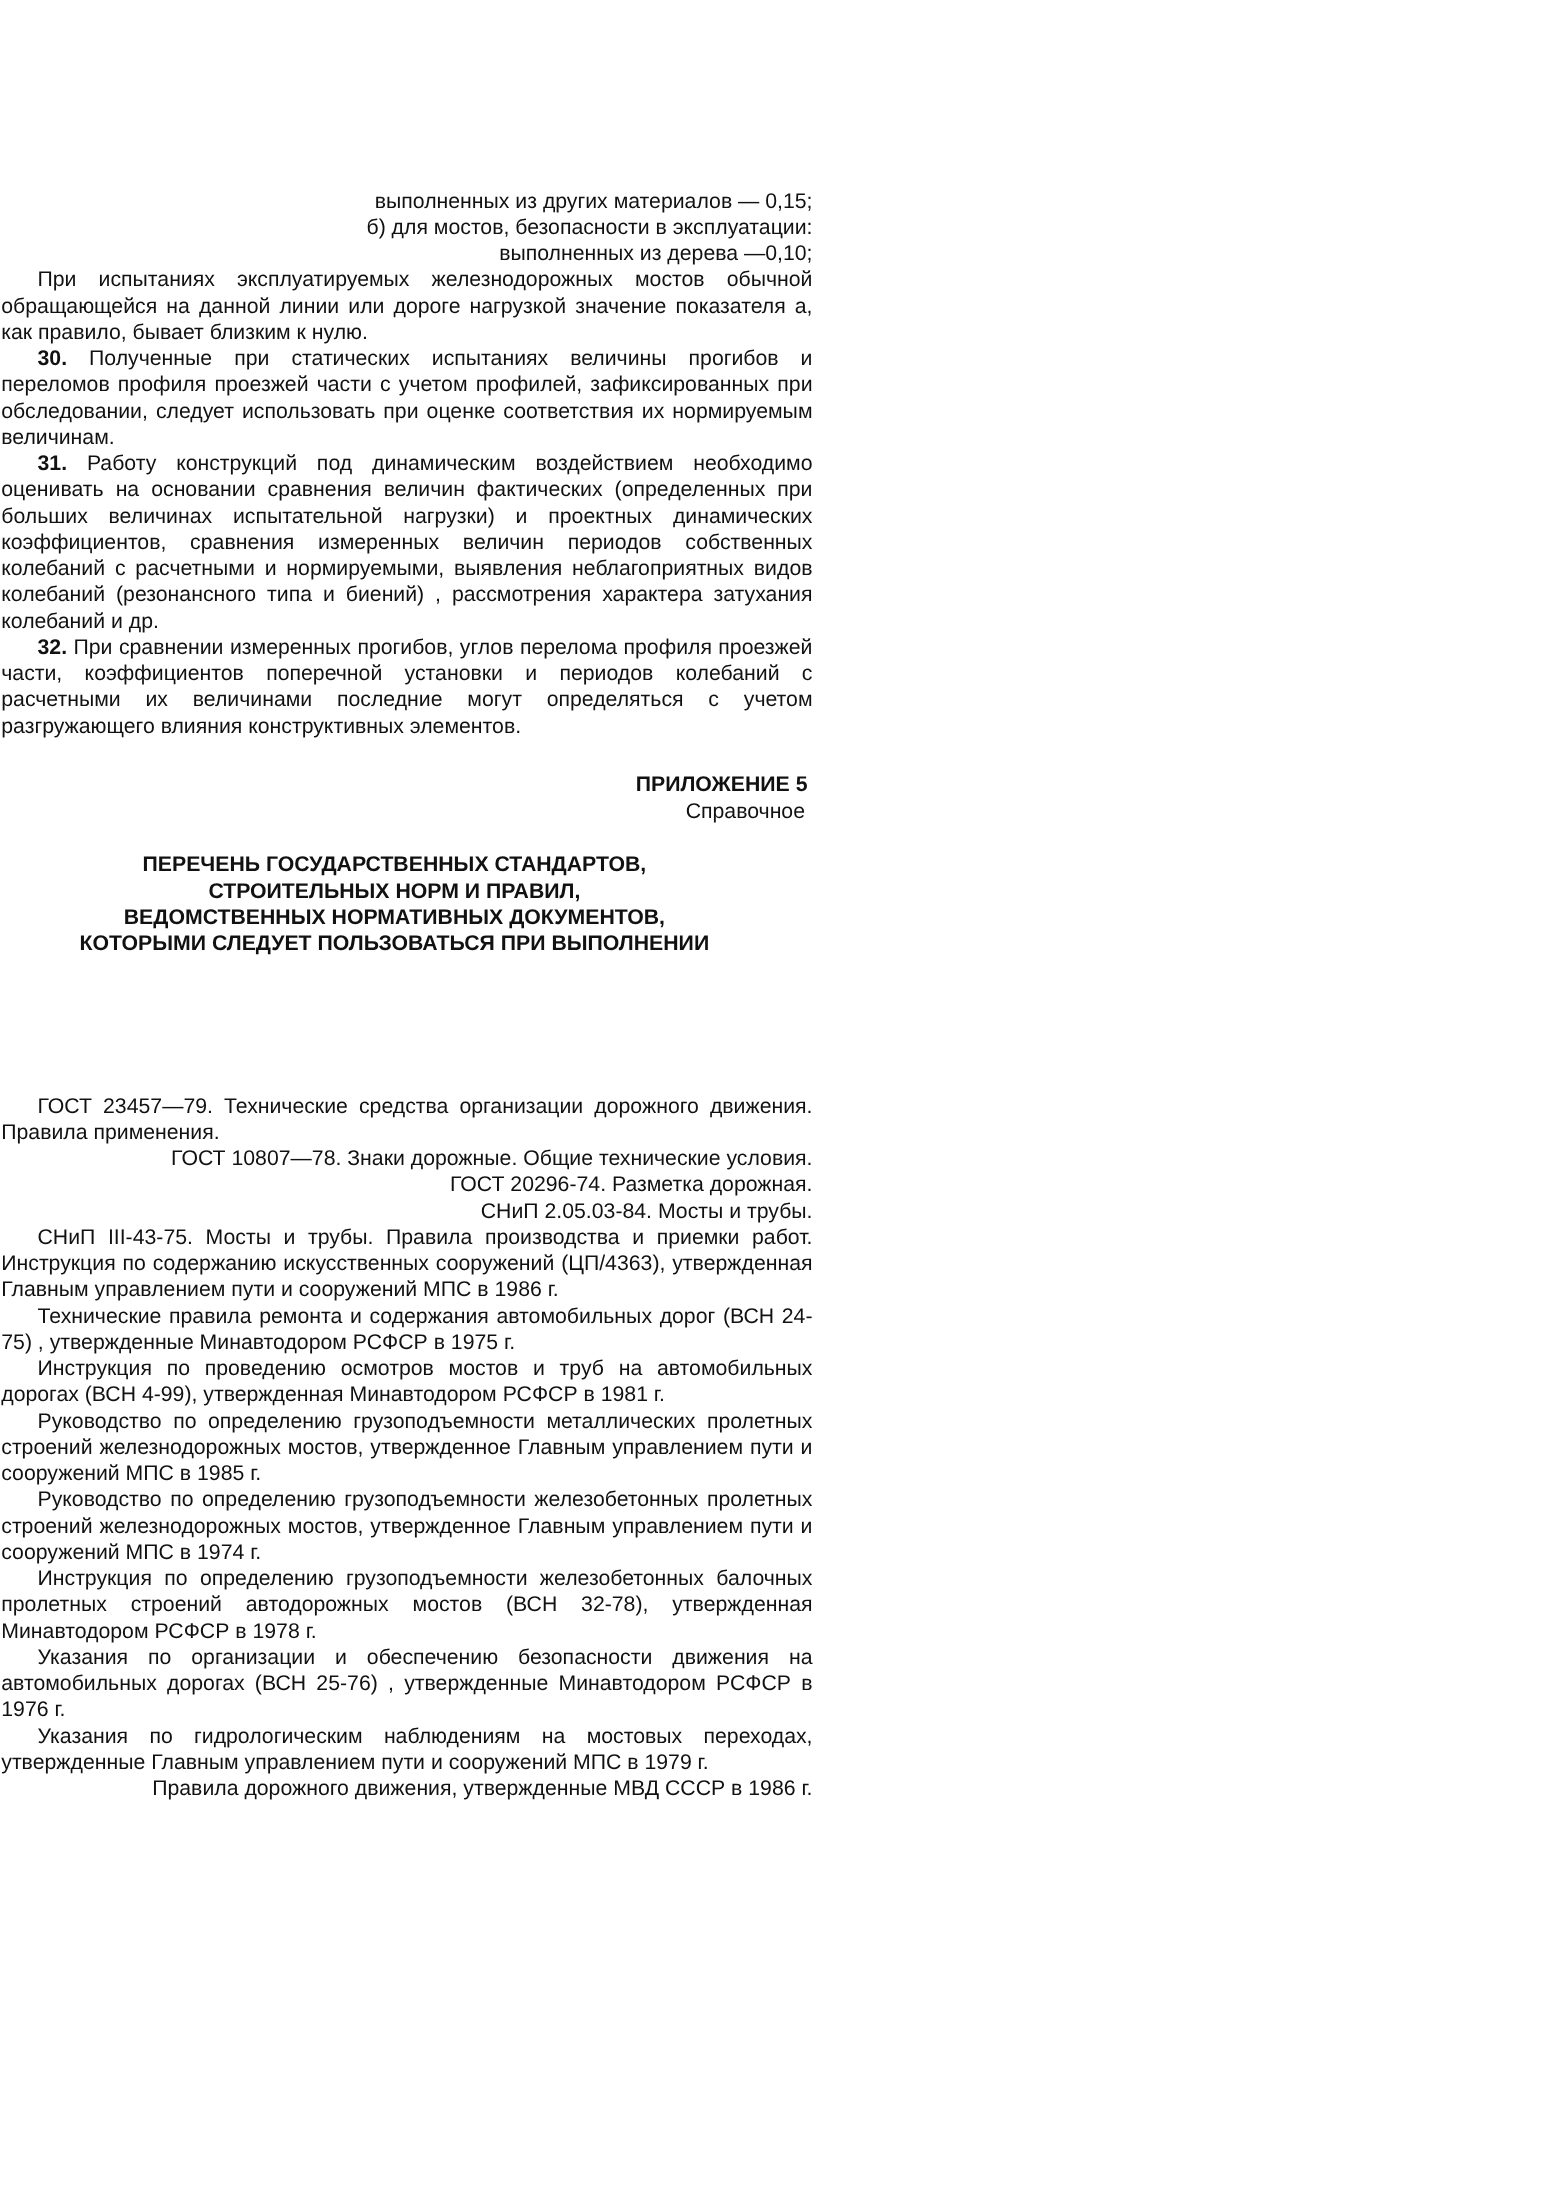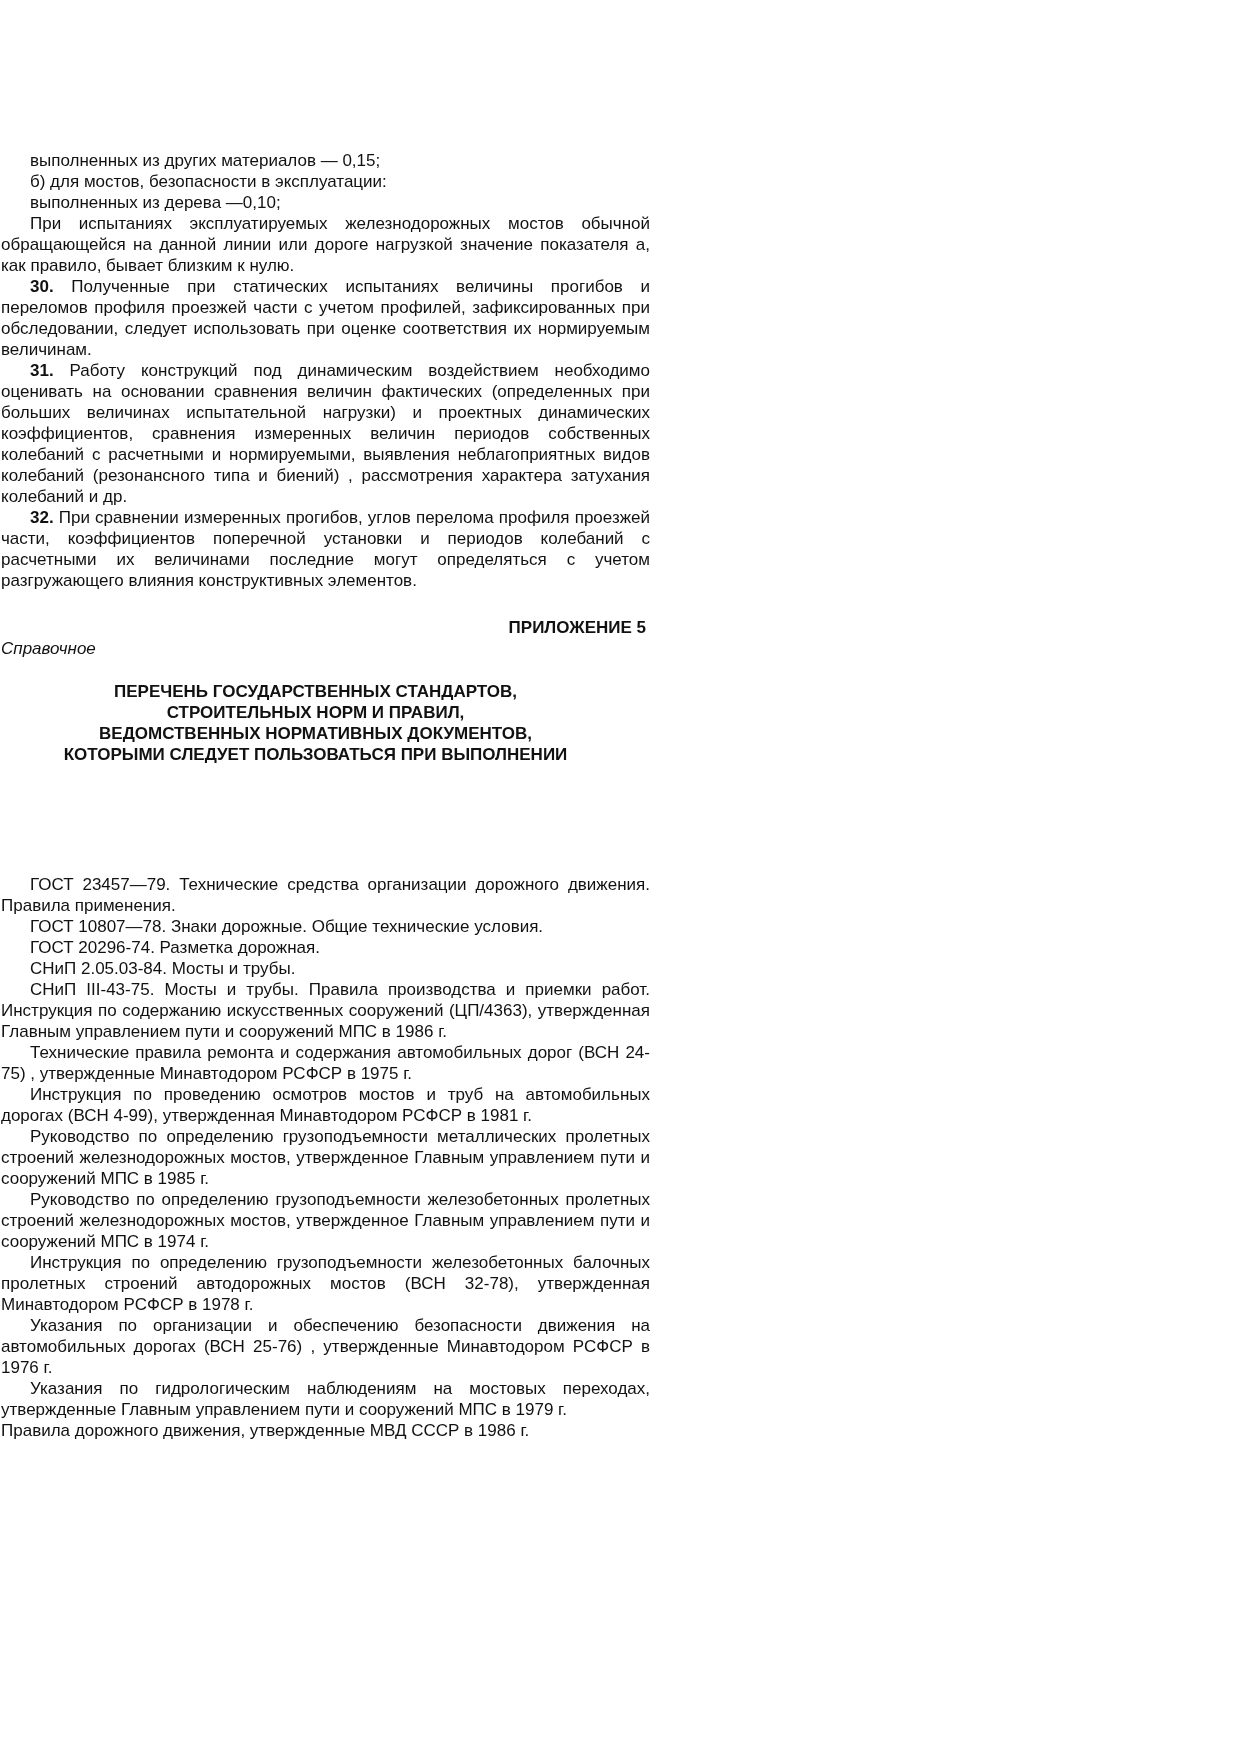--- a/index.html
+++ b/index.html
@@ -20,37 +20,37 @@
       left: 1px;
       width: 649px;
       font-size: 17px;
       line-height: 21px;
     }
     .p {
       text-align: justify;
       text-indent: 29px;
       margin: 0;
     }
-    .p.left { text-align: left; }
+    .p.left { text-align: right; }
     .p .num { font-weight: bold; }
     #block1 { top: 150px; }
     #block2 { top: 617px; }
     .app-title {
       text-align: right;
       font-weight: bold;
       padding-right: 4px;
       margin: 0;
       line-height: 21px;
     }
     .app-sub {
-      text-align: left;
-      font-style: italic;
+      text-align: right;
       padding-right: 6px;
       margin: 0;
       line-height: 21px;
+      padding-left: 38px;
     }
     .heading {
       margin: 22px 0 0 0;
       text-align: center;
       font-weight: bold;
       line-height: 21px;
       padding-right: 20px;
     }
     .heading div { margin: 0; }
     #block3 { top: 874px; }

